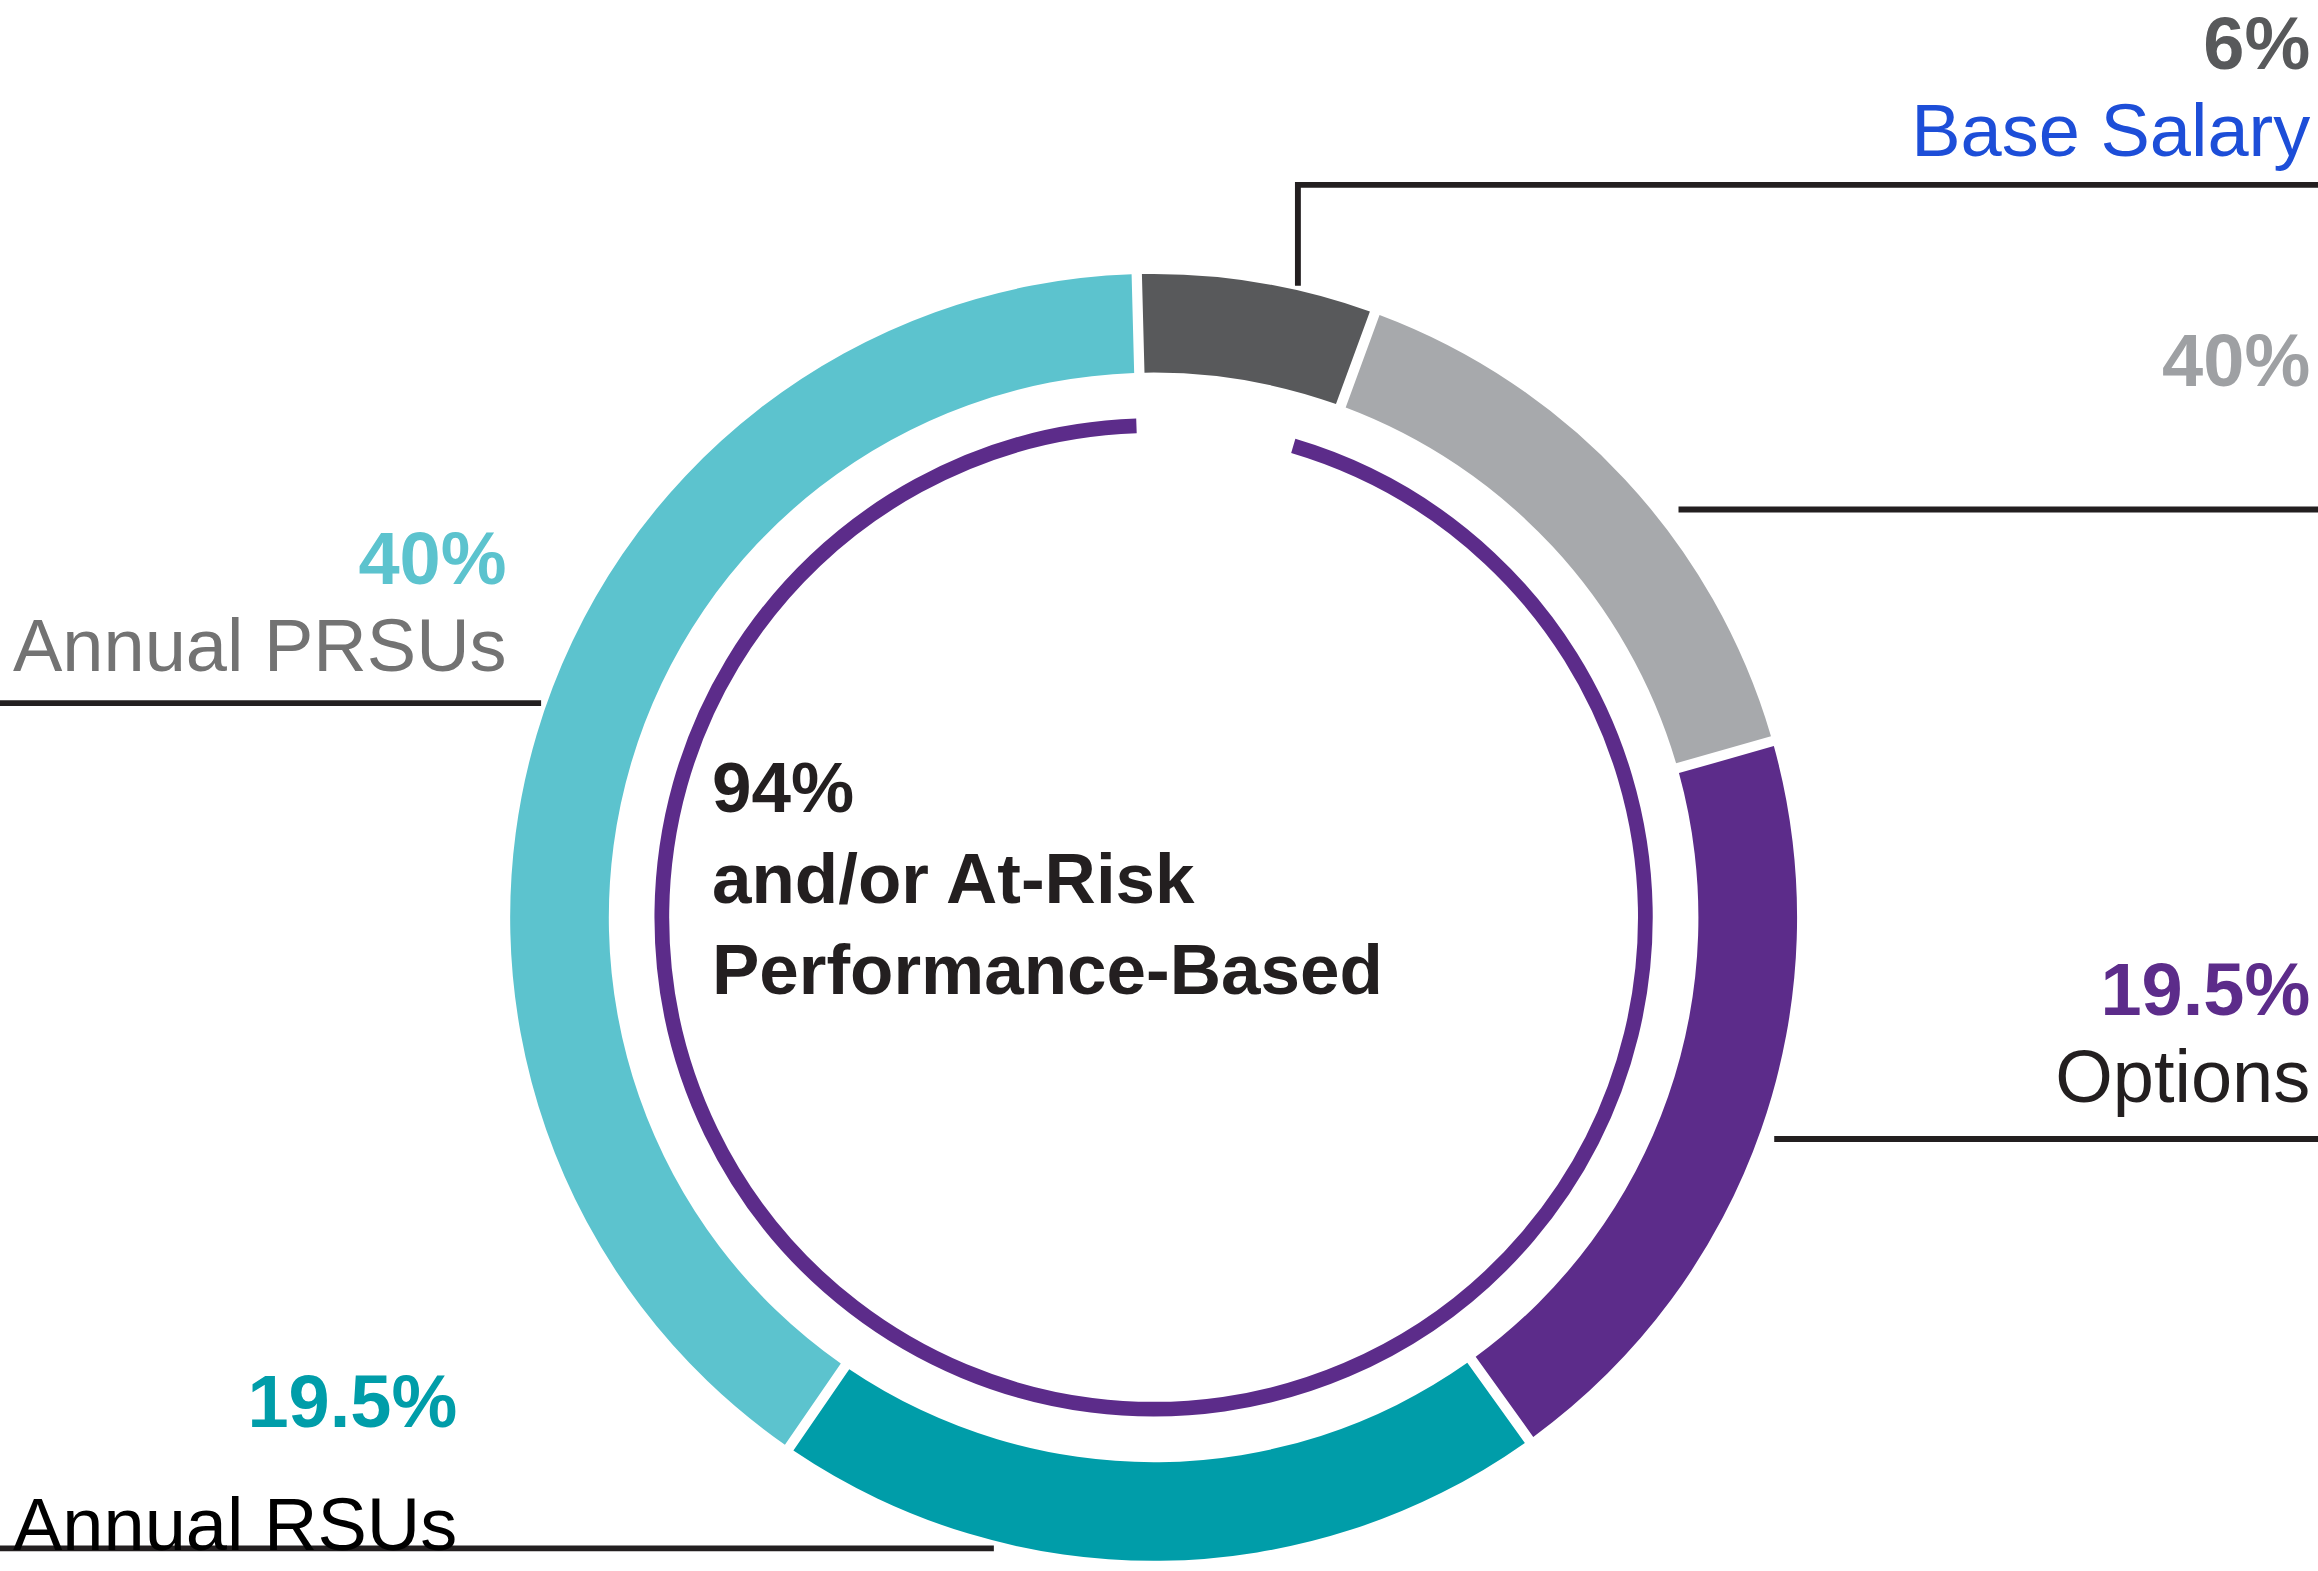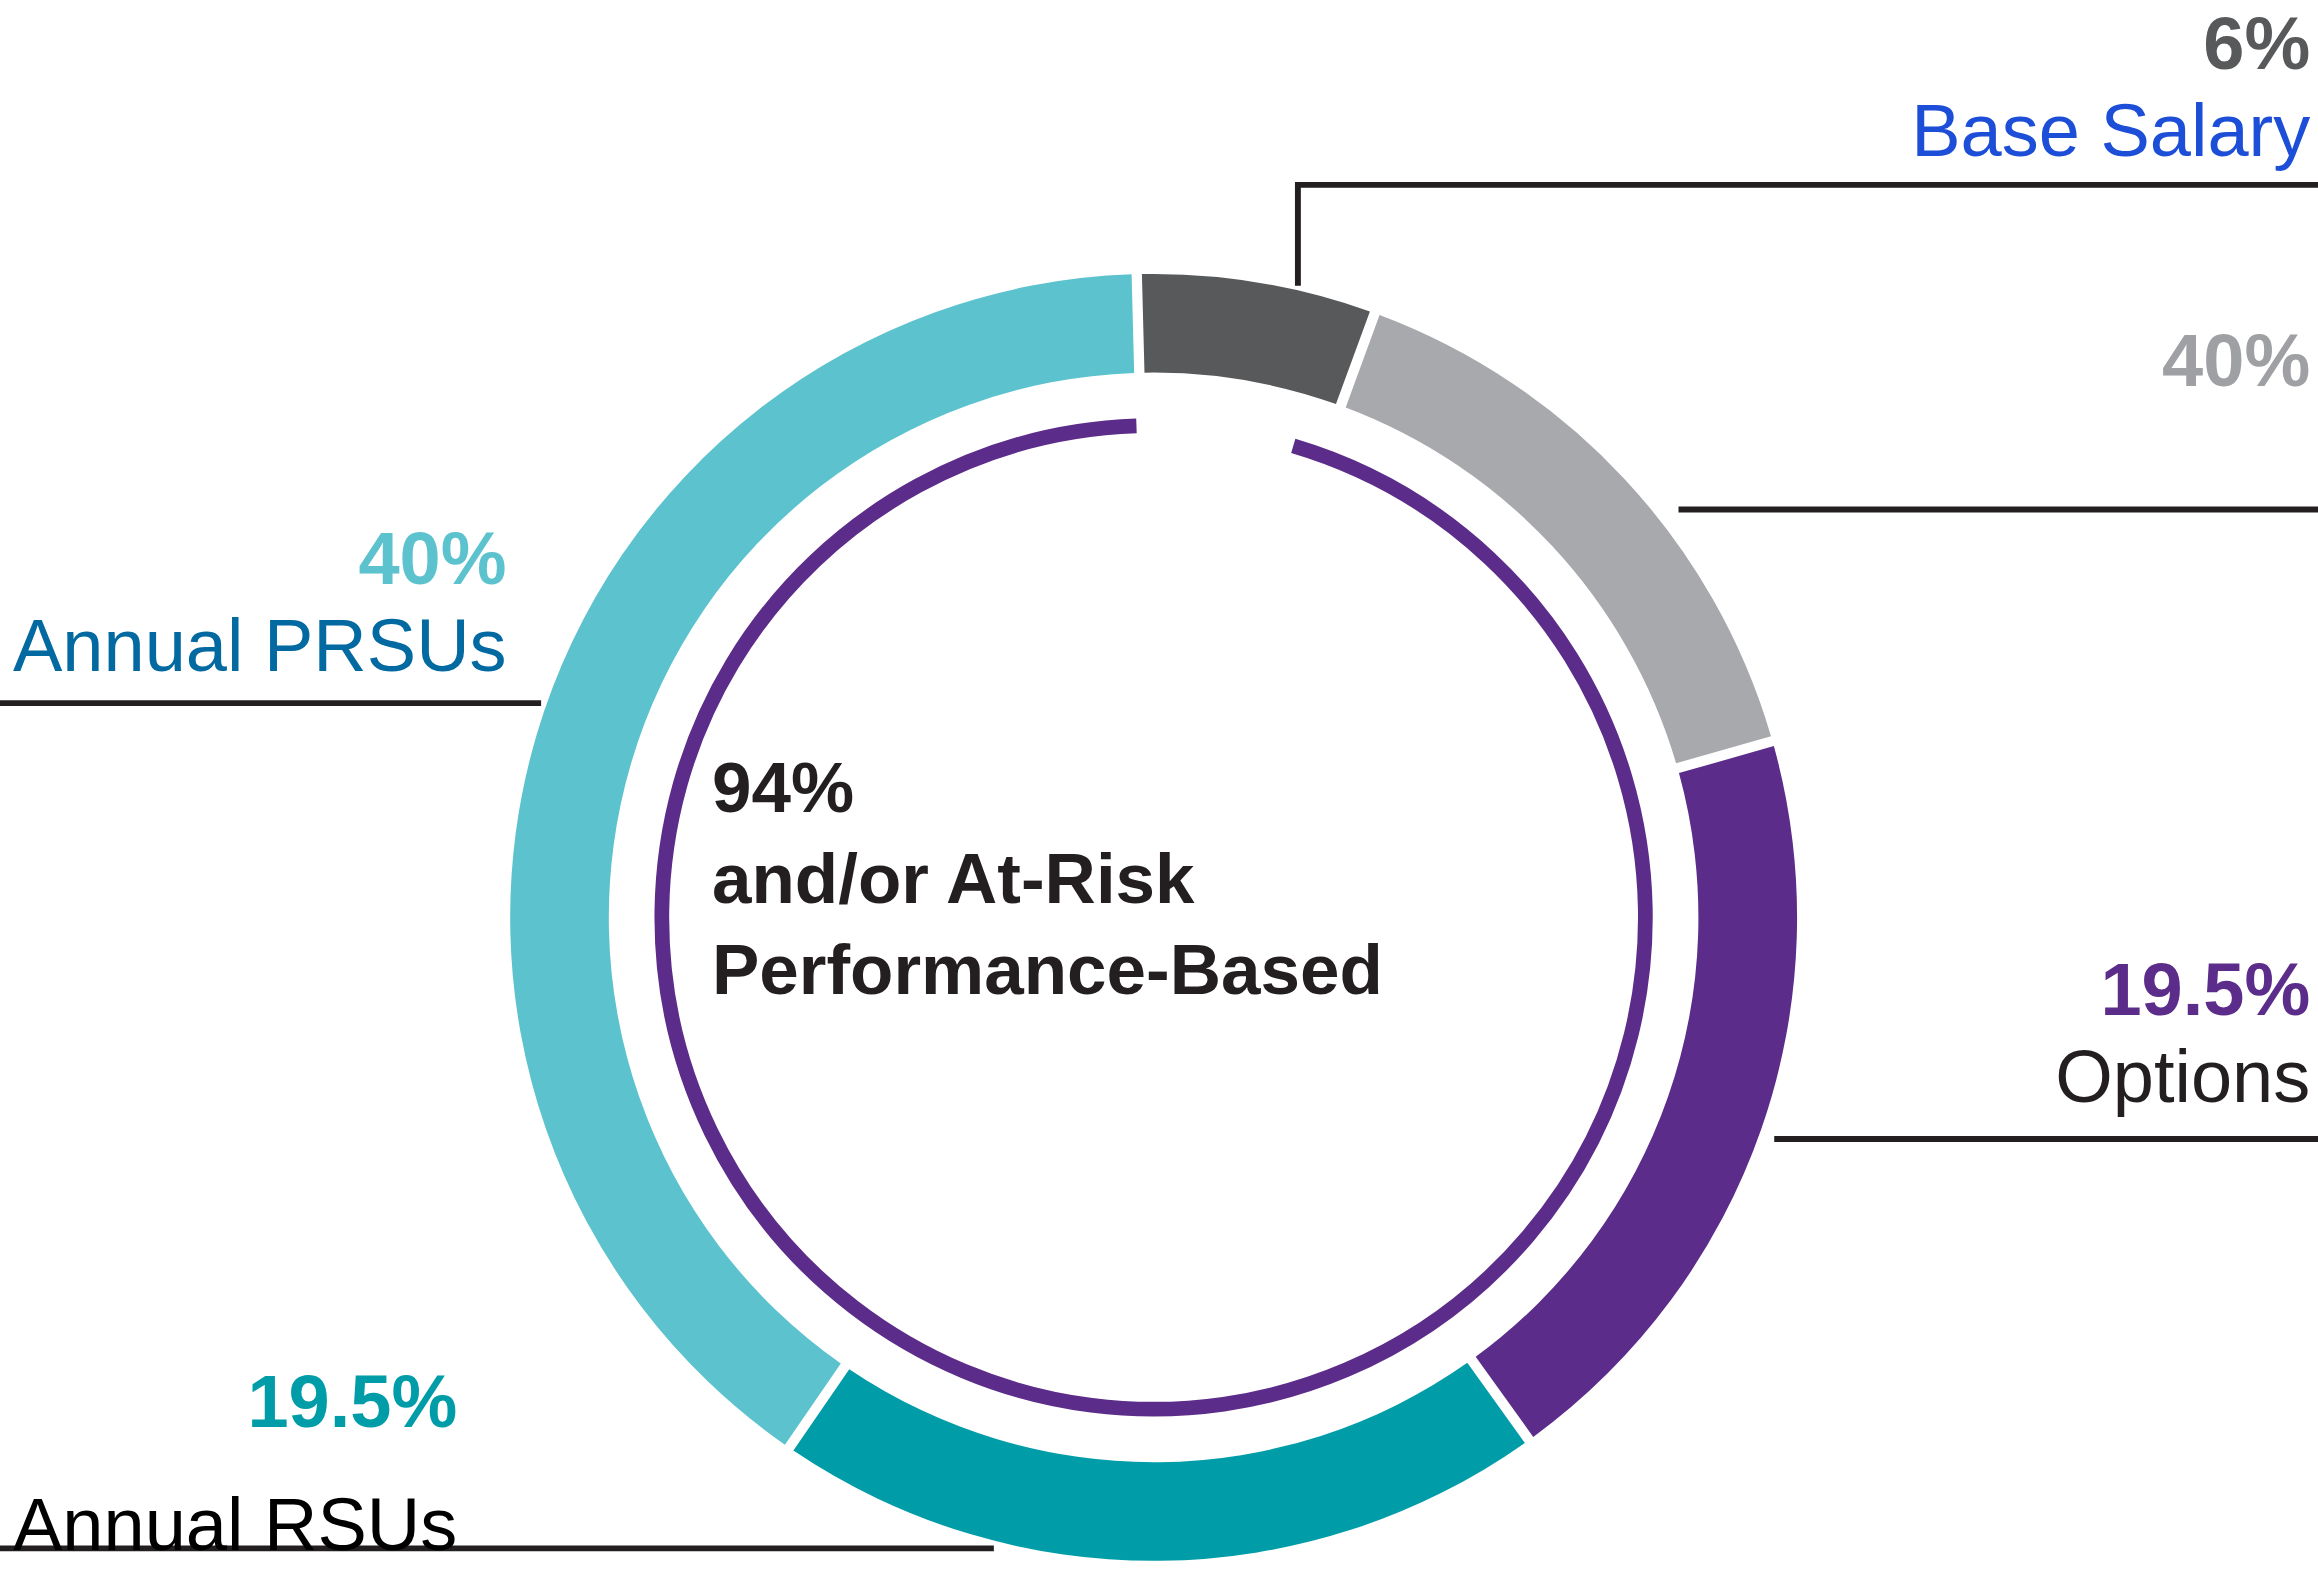--- a/index.html
+++ b/index.html
@@ -51,21 +51,21 @@
     <div class="nm" style="color: rgb(35, 31, 32); margin-left: 28px;">Options</div>
   </div>
 
   <div class="lbl left" style="top:1358px;">
     <div class="pct" style="color: rgb(0, 157, 169);">19.5%</div>
     <div class="nm" style="color: #000000; margin-top: 36px;">Annual RSUs</div>
   </div>
 
   <div class="lbl left" style="top:515px;">
     <div class="pct" style="color: rgb(92, 195, 206);">40%</div>
-    <div class="nm" style="color: #0369a1;">Annual PRSUs</div>
+    <div class="nm" style="color: #737373;">Annual PRSUs</div>
   </div>
 
   <div class="center-label" style="color: rgb(35, 31, 32);">
     <div>94%</div>
     <div>and/or At-Risk</div>
     <div>Performance-Based</div>
   </div>
 
 </div>
 

